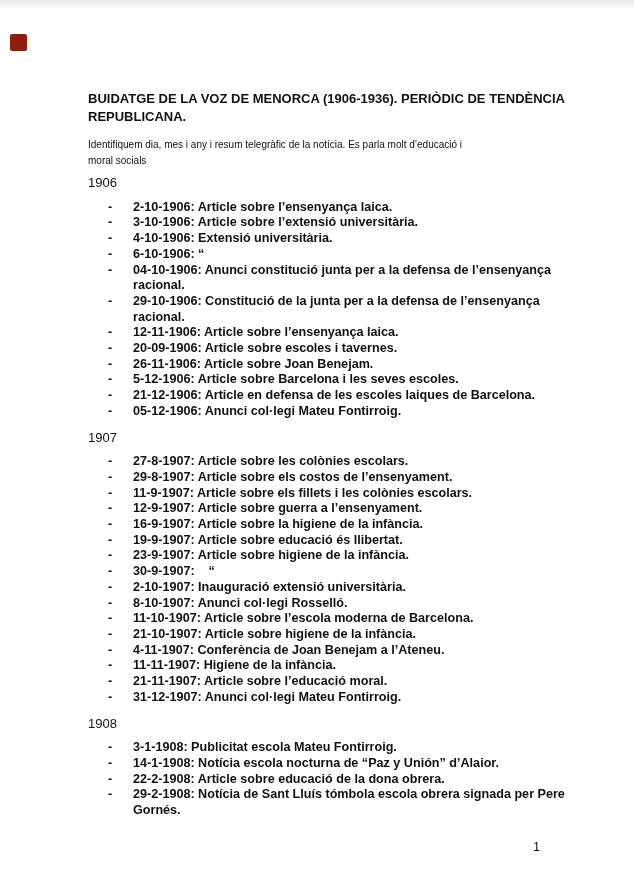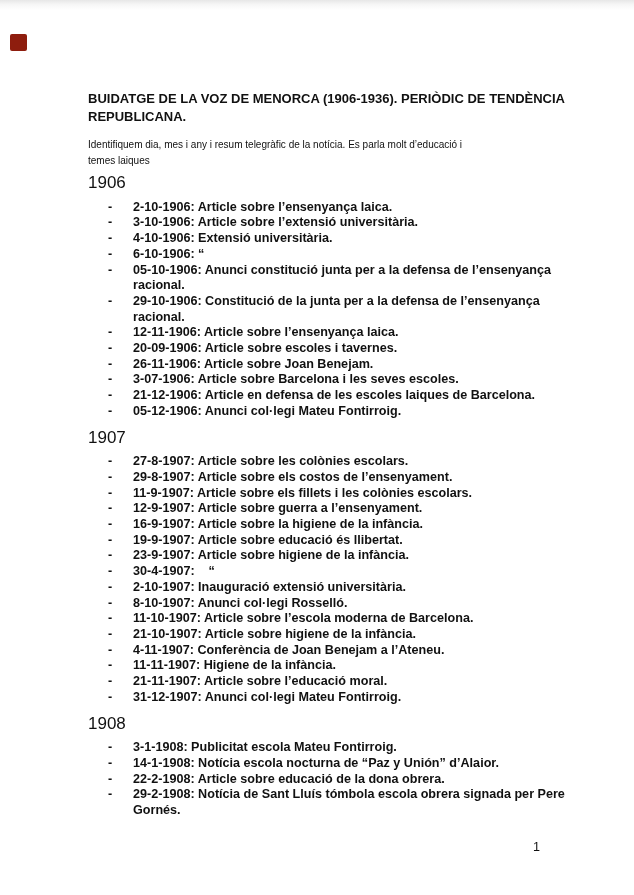--- a/index.html
+++ b/index.html
@@ -45,21 +45,21 @@
   }
   .title div { white-space: nowrap; }
   .intro {
     margin: 0 0 6px 0;
     font-size: 10px;
     line-height: 16px;
   }
   .section { margin-top: 0; }
   .section + .section { margin-top: 10px; }
   .year {
-    font-size: 17px;
+    font-size: 13px;
     line-height: 15.7px;
   }
   ul.entries {
     list-style: none;
     margin: 9px 0 0 0;
     padding: 0 0 0 45px;
     font-weight: bold;
   }
   li.entry {
     position: relative;
@@ -85,51 +85,51 @@
 <div class="top-shade"></div>
 <div class="corner-square" style="background: rgb(142, 29, 14);"></div>
 
 <div class="page">
   <div class="title">
     <div>BUIDATGE DE LA VOZ DE MENORCA (1906-1936). PERIÒDIC DE TENDÈNCIA</div>
     <div>REPUBLICANA.</div>
   </div>
   <div class="intro">
     <div>Identifiquem dia, mes i any i resum telegràfic de la notícia. Es parla molt d’educació i</div>
-    <div>temes laiques</div>
+    <div>moral socials</div>
   </div>
   <div id="sections">
       <div class="section">
         <div class="year">1906</div>
         <ul class="entries">
           <li class="entry">2-10-1906: Article sobre l’ensenyança laica.</li>
           <li class="entry">3-10-1906: Article sobre l’extensió universitària.</li>
           <li class="entry">4-10-1906: Extensió universitària.</li>
           <li class="entry">6-10-1906: “</li>
-          <li class="entry">05-10-1906: Anunci constitució junta per a la defensa de l’ensenyança racional.</li>
+          <li class="entry">04-10-1906: Anunci constitució junta per a la defensa de l’ensenyança racional.</li>
           <li class="entry">29-10-1906: Constitució de la junta per a la defensa de l’ensenyança racional.</li>
           <li class="entry">12-11-1906: Article sobre l’ensenyança laica.</li>
           <li class="entry">20-09-1906: Article sobre escoles i tavernes.</li>
           <li class="entry">26-11-1906: Article sobre Joan Benejam.</li>
-          <li class="entry">3-07-1906: Article sobre Barcelona i les seves escoles.</li>
+          <li class="entry">5-12-1906: Article sobre Barcelona i les seves escoles.</li>
           <li class="entry">21-12-1906: Article en defensa de les escoles laiques de Barcelona.</li>
           <li class="entry">05-12-1906: Anunci col·legi Mateu Fontirroig.</li>
         </ul>
       </div>
       <div class="section">
         <div class="year">1907</div>
         <ul class="entries">
           <li class="entry">27-8-1907: Article sobre les colònies escolars.</li>
           <li class="entry">29-8-1907: Article sobre els costos de l’ensenyament.</li>
           <li class="entry">11-9-1907: Article sobre els fillets i les colònies escolars.</li>
           <li class="entry">12-9-1907: Article sobre guerra a l’ensenyament.</li>
           <li class="entry">16-9-1907: Article sobre la higiene de la infància.</li>
           <li class="entry">19-9-1907: Article sobre educació és llibertat.</li>
           <li class="entry">23-9-1907: Article sobre higiene de la infància.</li>
-          <li class="entry">30-4-1907:    “</li>
+          <li class="entry">30-9-1907:    “</li>
           <li class="entry">2-10-1907: Inauguració extensió universitària.</li>
           <li class="entry">8-10-1907: Anunci col·legi Rosselló.</li>
           <li class="entry">11-10-1907: Article sobre l’escola moderna de Barcelona.</li>
           <li class="entry">21-10-1907: Article sobre higiene de la infància.</li>
           <li class="entry">4-11-1907: Conferència de Joan Benejam a l’Ateneu.</li>
           <li class="entry">11-11-1907: Higiene de la infància.</li>
           <li class="entry">21-11-1907: Article sobre l’educació moral.</li>
           <li class="entry">31-12-1907: Anunci col·legi Mateu Fontirroig.</li>
         </ul>
       </div>

